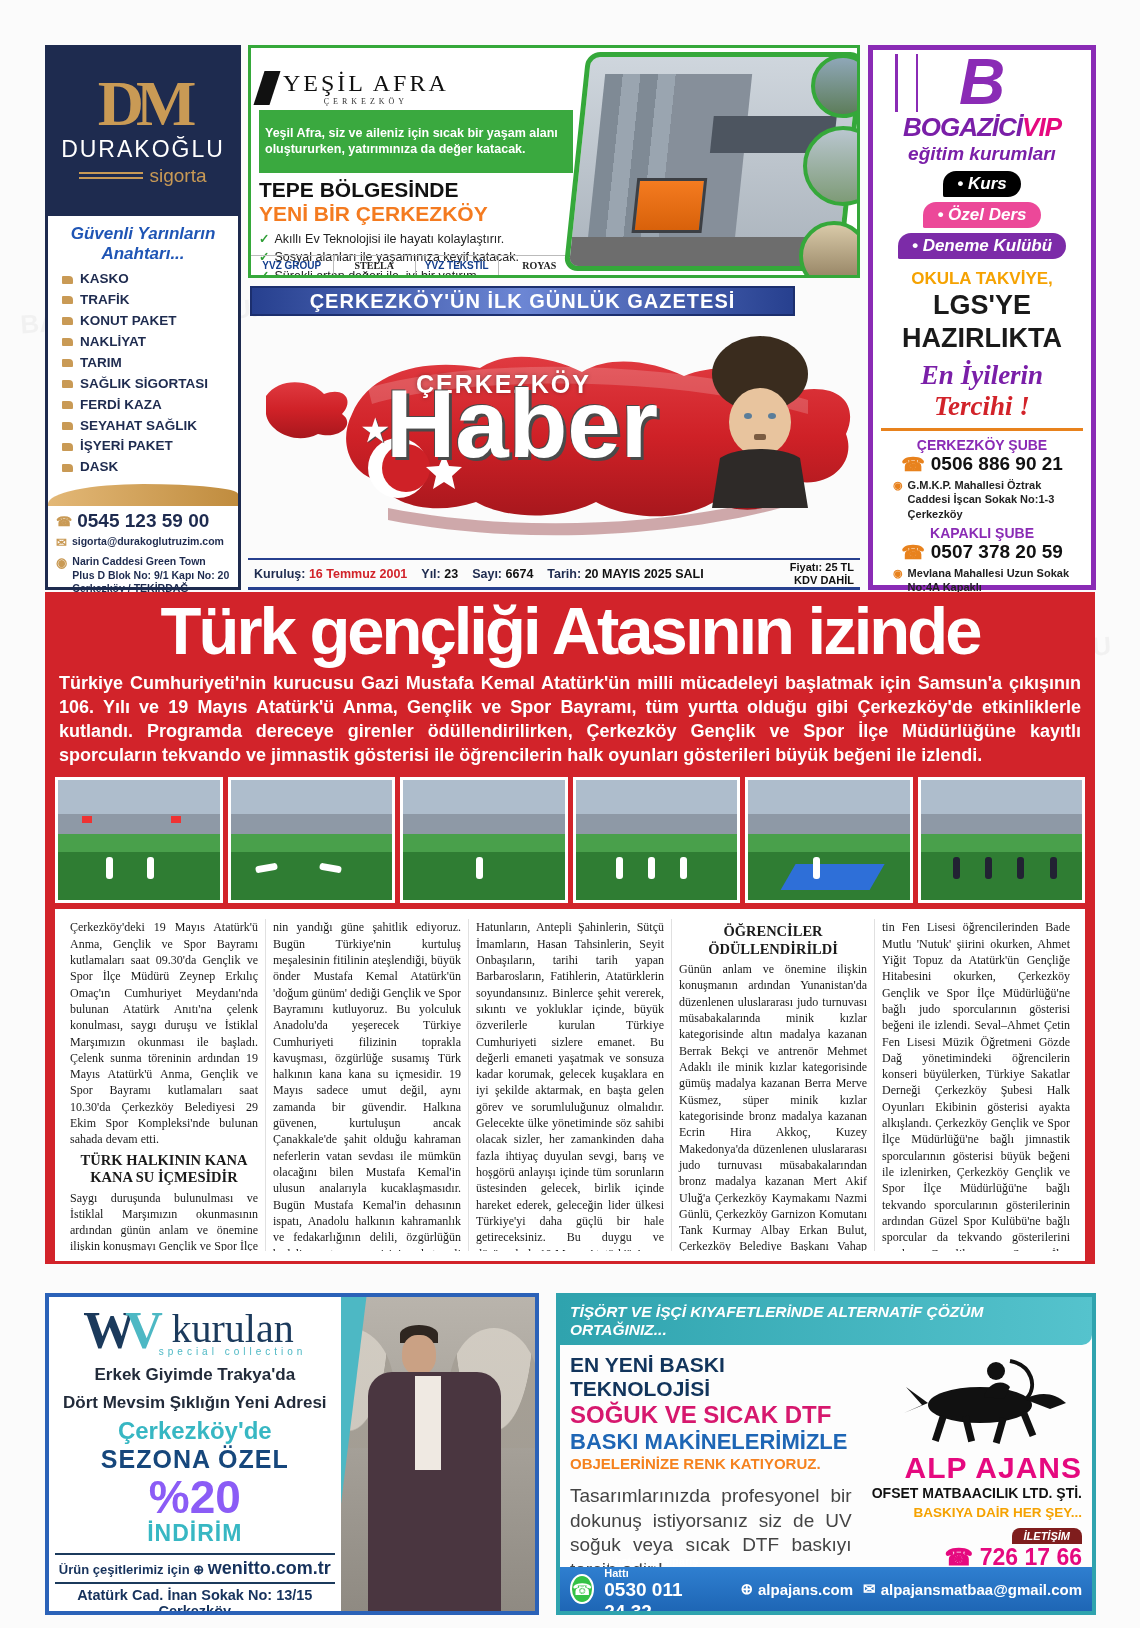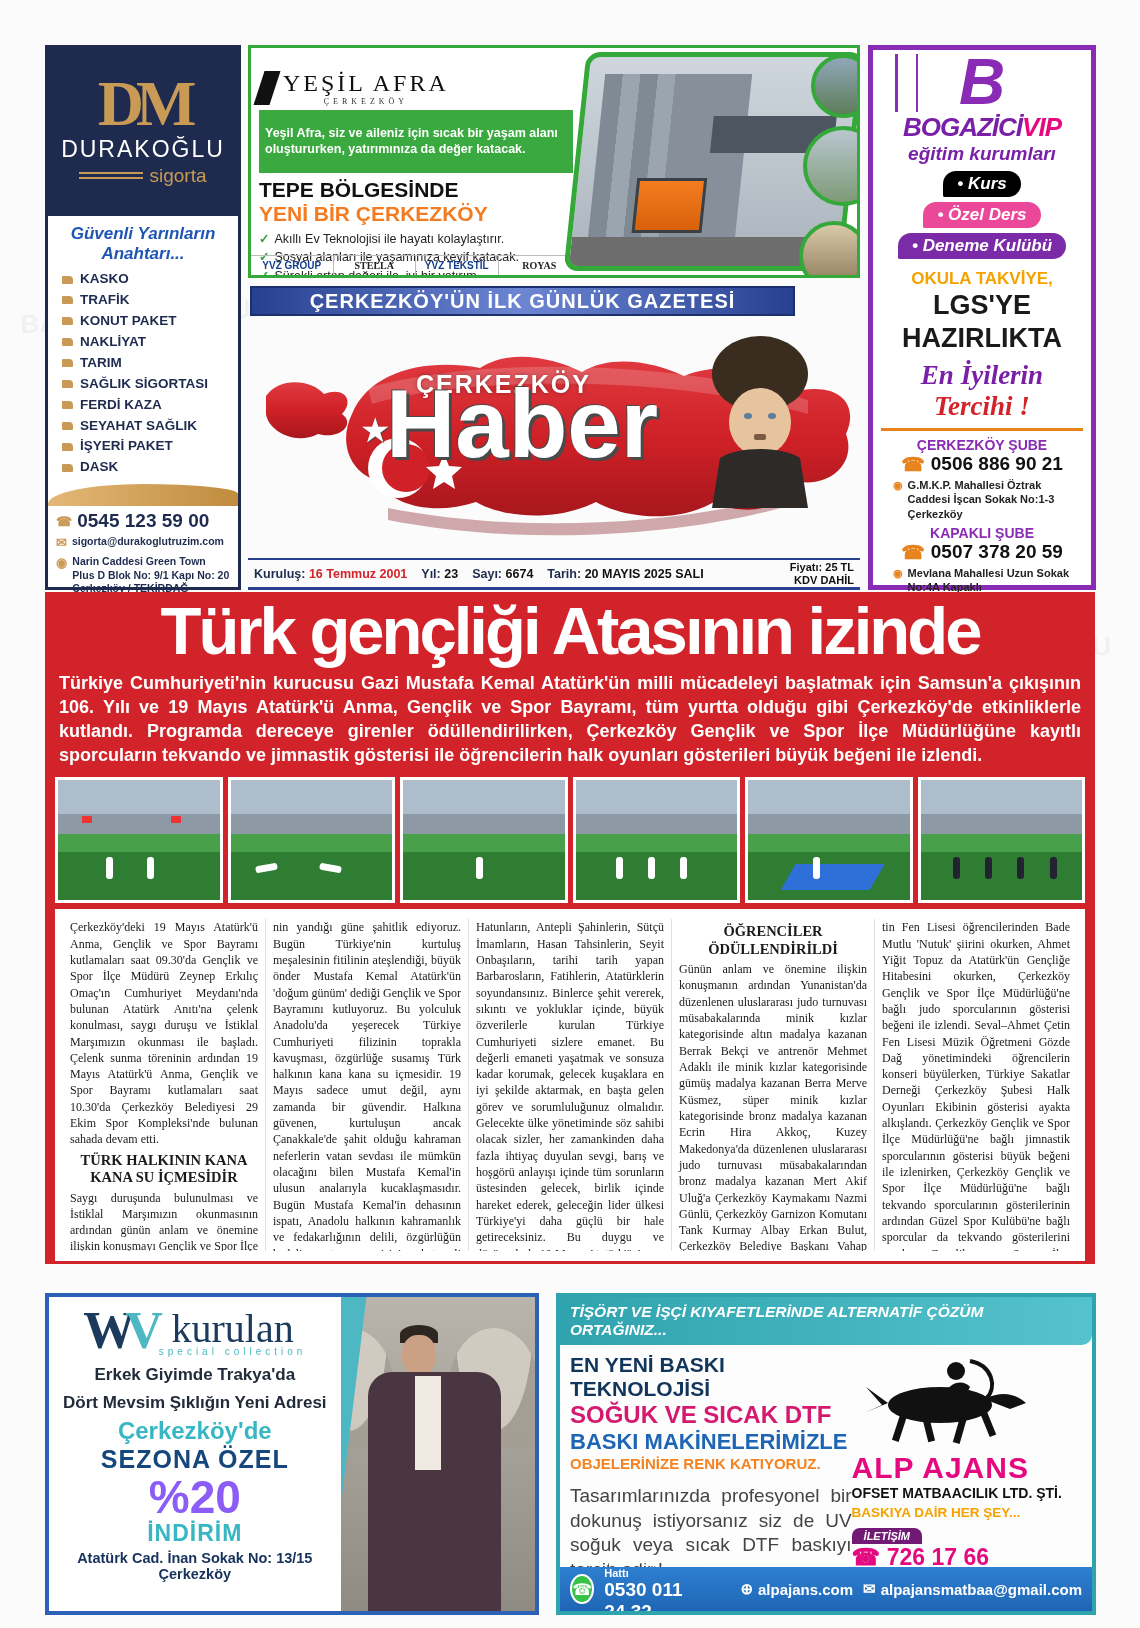--- a/index.html
+++ b/index.html
@@ -124,25 +124,25 @@
   
   .ad-alp { position:absolute; left:556px; top:1293px; width:540px; height:322px; border:4px solid #2fa3ae; background:#fdfdfd; overflow:hidden; }
   .alp-head { background:linear-gradient(to right,#2fa3ae,#55c3cd); color:#fff; font-weight:800; font-style:italic; font-size:15.5px; padding:6px 10px; border-radius:0 0 10px 0; }
   .alp-body { display:flex; padding:8px 10px 0; }
   .alp-left { width:55%; }
   .alp-l1 { color:#12355c; font-weight:800; font-size:21px; }
   .alp-l2 { color:#d6186e; font-weight:800; font-size:24px; }
   .alp-l3 { color:#1e66b5; font-weight:800; font-size:22px; }
   .alp-l4 { color:#f5821f; font-weight:800; font-size:15px; }
   .alp-p { color:#444; font-size:19px; line-height:1.3; text-align:justify; margin-top:12px; }
-  .alp-right { width:45%; text-align:left; }
+  .alp-right { width:45%; text-align:right; }
   .alp-brand { color:#e5097f; font-weight:800; font-size:30px; letter-spacing:1px; margin-top:2px; }
   .alp-sub { color:#111; font-weight:800; font-size:14px; }
   .alp-tag { color:#f5a201; font-weight:800; font-size:13.5px; margin-top:4px; }
-  .alp-cbadge { display:inline-block; background:#701a75; color:#fff; font-weight:800; font-style:italic; font-size:11px; padding:2px 12px; border-radius:8px 8px 0 0; margin-top:8px; }
+  .alp-cbadge { display:inline-block; background:#7f1d1d; color:#fff; font-weight:800; font-style:italic; font-size:11px; padding:2px 12px; border-radius:8px 8px 0 0; margin-top:8px; }
   .alp-phone { color:#e5097f; font-weight:800; font-size:23px; }
   .alp-bar { position:absolute; left:0; bottom:0; width:100%; height:44px; background:linear-gradient(#2f7fd0,#1e66b5); color:#fff; display:flex; align-items:center; gap:10px; padding:0 10px; }
   .wa-circ { width:30px; height:30px; border-radius:50%; background:#35c246; color:#fff; font-size:16px; display:flex; align-items:center; justify-content:center; border:2px solid #fff; }
   .alp-wa-lbl { font-weight:800; font-size:11px; line-height:1.1; }
   .alp-wa-num { font-weight:800; font-size:19px; }
   .alp-bar .web, .alp-bar .mail { font-weight:bold; font-size:15px; display:flex; gap:5px; align-items:center; }
   .ic { font-style:normal; }
 </style>
 </head>
 <body>
@@ -408,20 +408,21 @@
           <span class="wen-name">kurulan</span>
           <div class="wen-sub">special collection</div>
         </span>
       </div>
       <div class="wen-l1">Erkek Giyimde Trakya'da</div>
       <div class="wen-l1">Dört Mevsim Şıklığın Yeni Adresi</div>
       <div class="wen-city">Çerkezköy'de</div>
       <div class="wen-sez">SEZONA ÖZEL</div>
       <div class="wen-20">%20</div>
       <div class="wen-ind">İNDİRİM</div>
+      <div class="wen-web"><span>Ürün çeşitlerimiz için</span> <span class="ic">⊕</span> <b>wenitto.com.tr</b></div>
       <div class="wen-addr">Atatürk Cad. İnan Sokak No: 13/15 Çerkezköy</div>
     </div>
     <div class="wen-tealband"></div>
     <div class="wen-right">
       <div class="wen-arch" style="left:-8%"></div>
       <div class="wen-arch" style="left:60%"></div>
       <div class="wen-man-hair"></div>
       <div class="wen-man-head"></div>
       <div class="wen-man-suit"></div>
       <div class="wen-man-shirt"></div>

